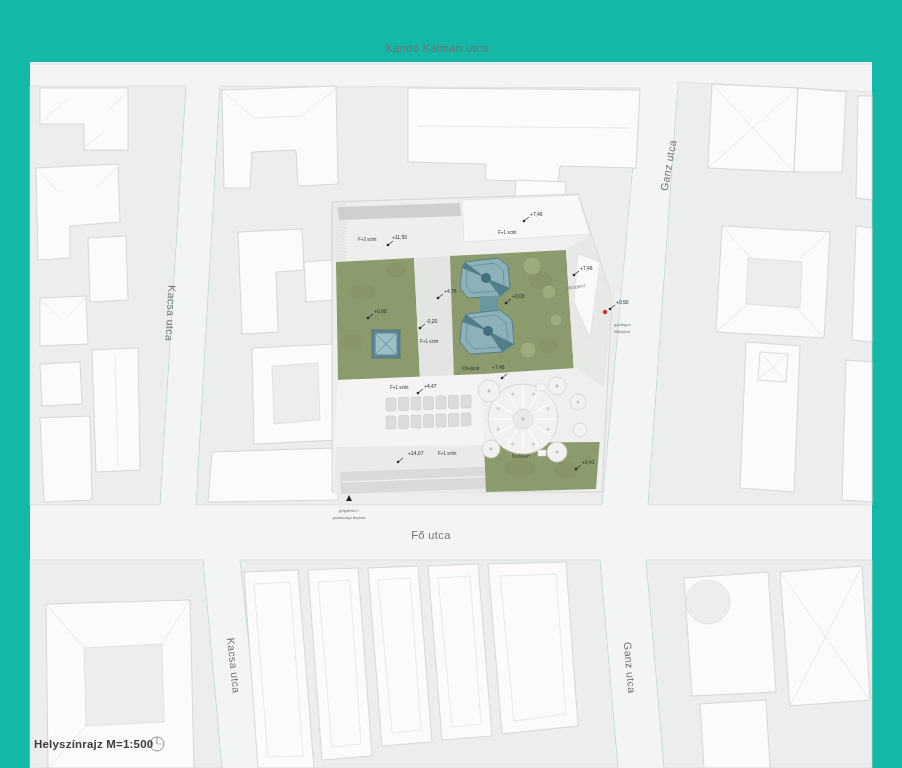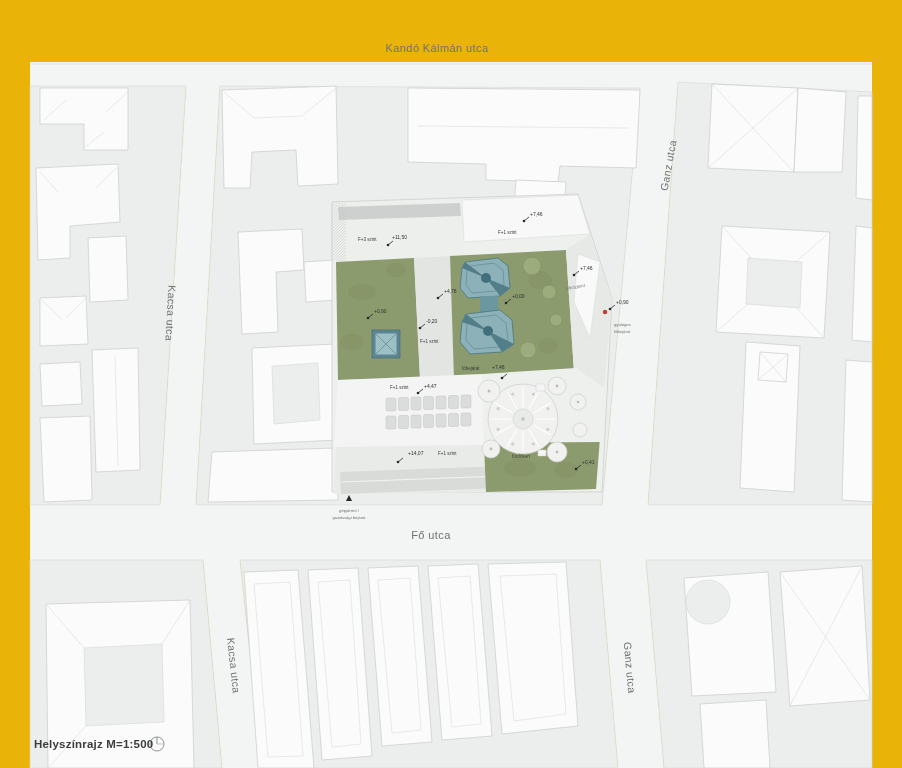--- a/index.html
+++ b/index.html
@@ -1,16 +1,16 @@
 <!DOCTYPE html>
 <html><head>
 <meta charset="utf-8">
 <style>
   html,body{margin:0;padding:0;background:#ffffff;}
-  .page{position:relative;width:902px;height:768px;background:#eab308;overflow:hidden;}
+  .page{position:relative;width:902px;height:768px;background:#14b8a6;overflow:hidden;}
   svg{display:block;}
   text{font-family:"Liberation Sans","DejaVu Sans",sans-serif;fill:#2e3234;}
   .street-name{fill:#6e7270;font-size:11px;letter-spacing:.4px;}
   .street-name-sm{fill:#6e7270;font-size:10.5px;letter-spacing:.4px;}
   .tiny{font-size:5px;fill:#2e3234;}
   .tiny2{font-size:4.5px;fill:#3a3e3c;}
   .tiny-gray{font-size:4.2px;fill:#6f7370;}
   .tiny-green{font-size:4.6px;fill:#3f4a30;}
   .title-text{font-size:11.5px;font-weight:bold;fill:#3a3d3b;letter-spacing:.2px;}
   .lot{fill:#ebeeec;stroke:#d5d8d6;stroke-width:.6;}

